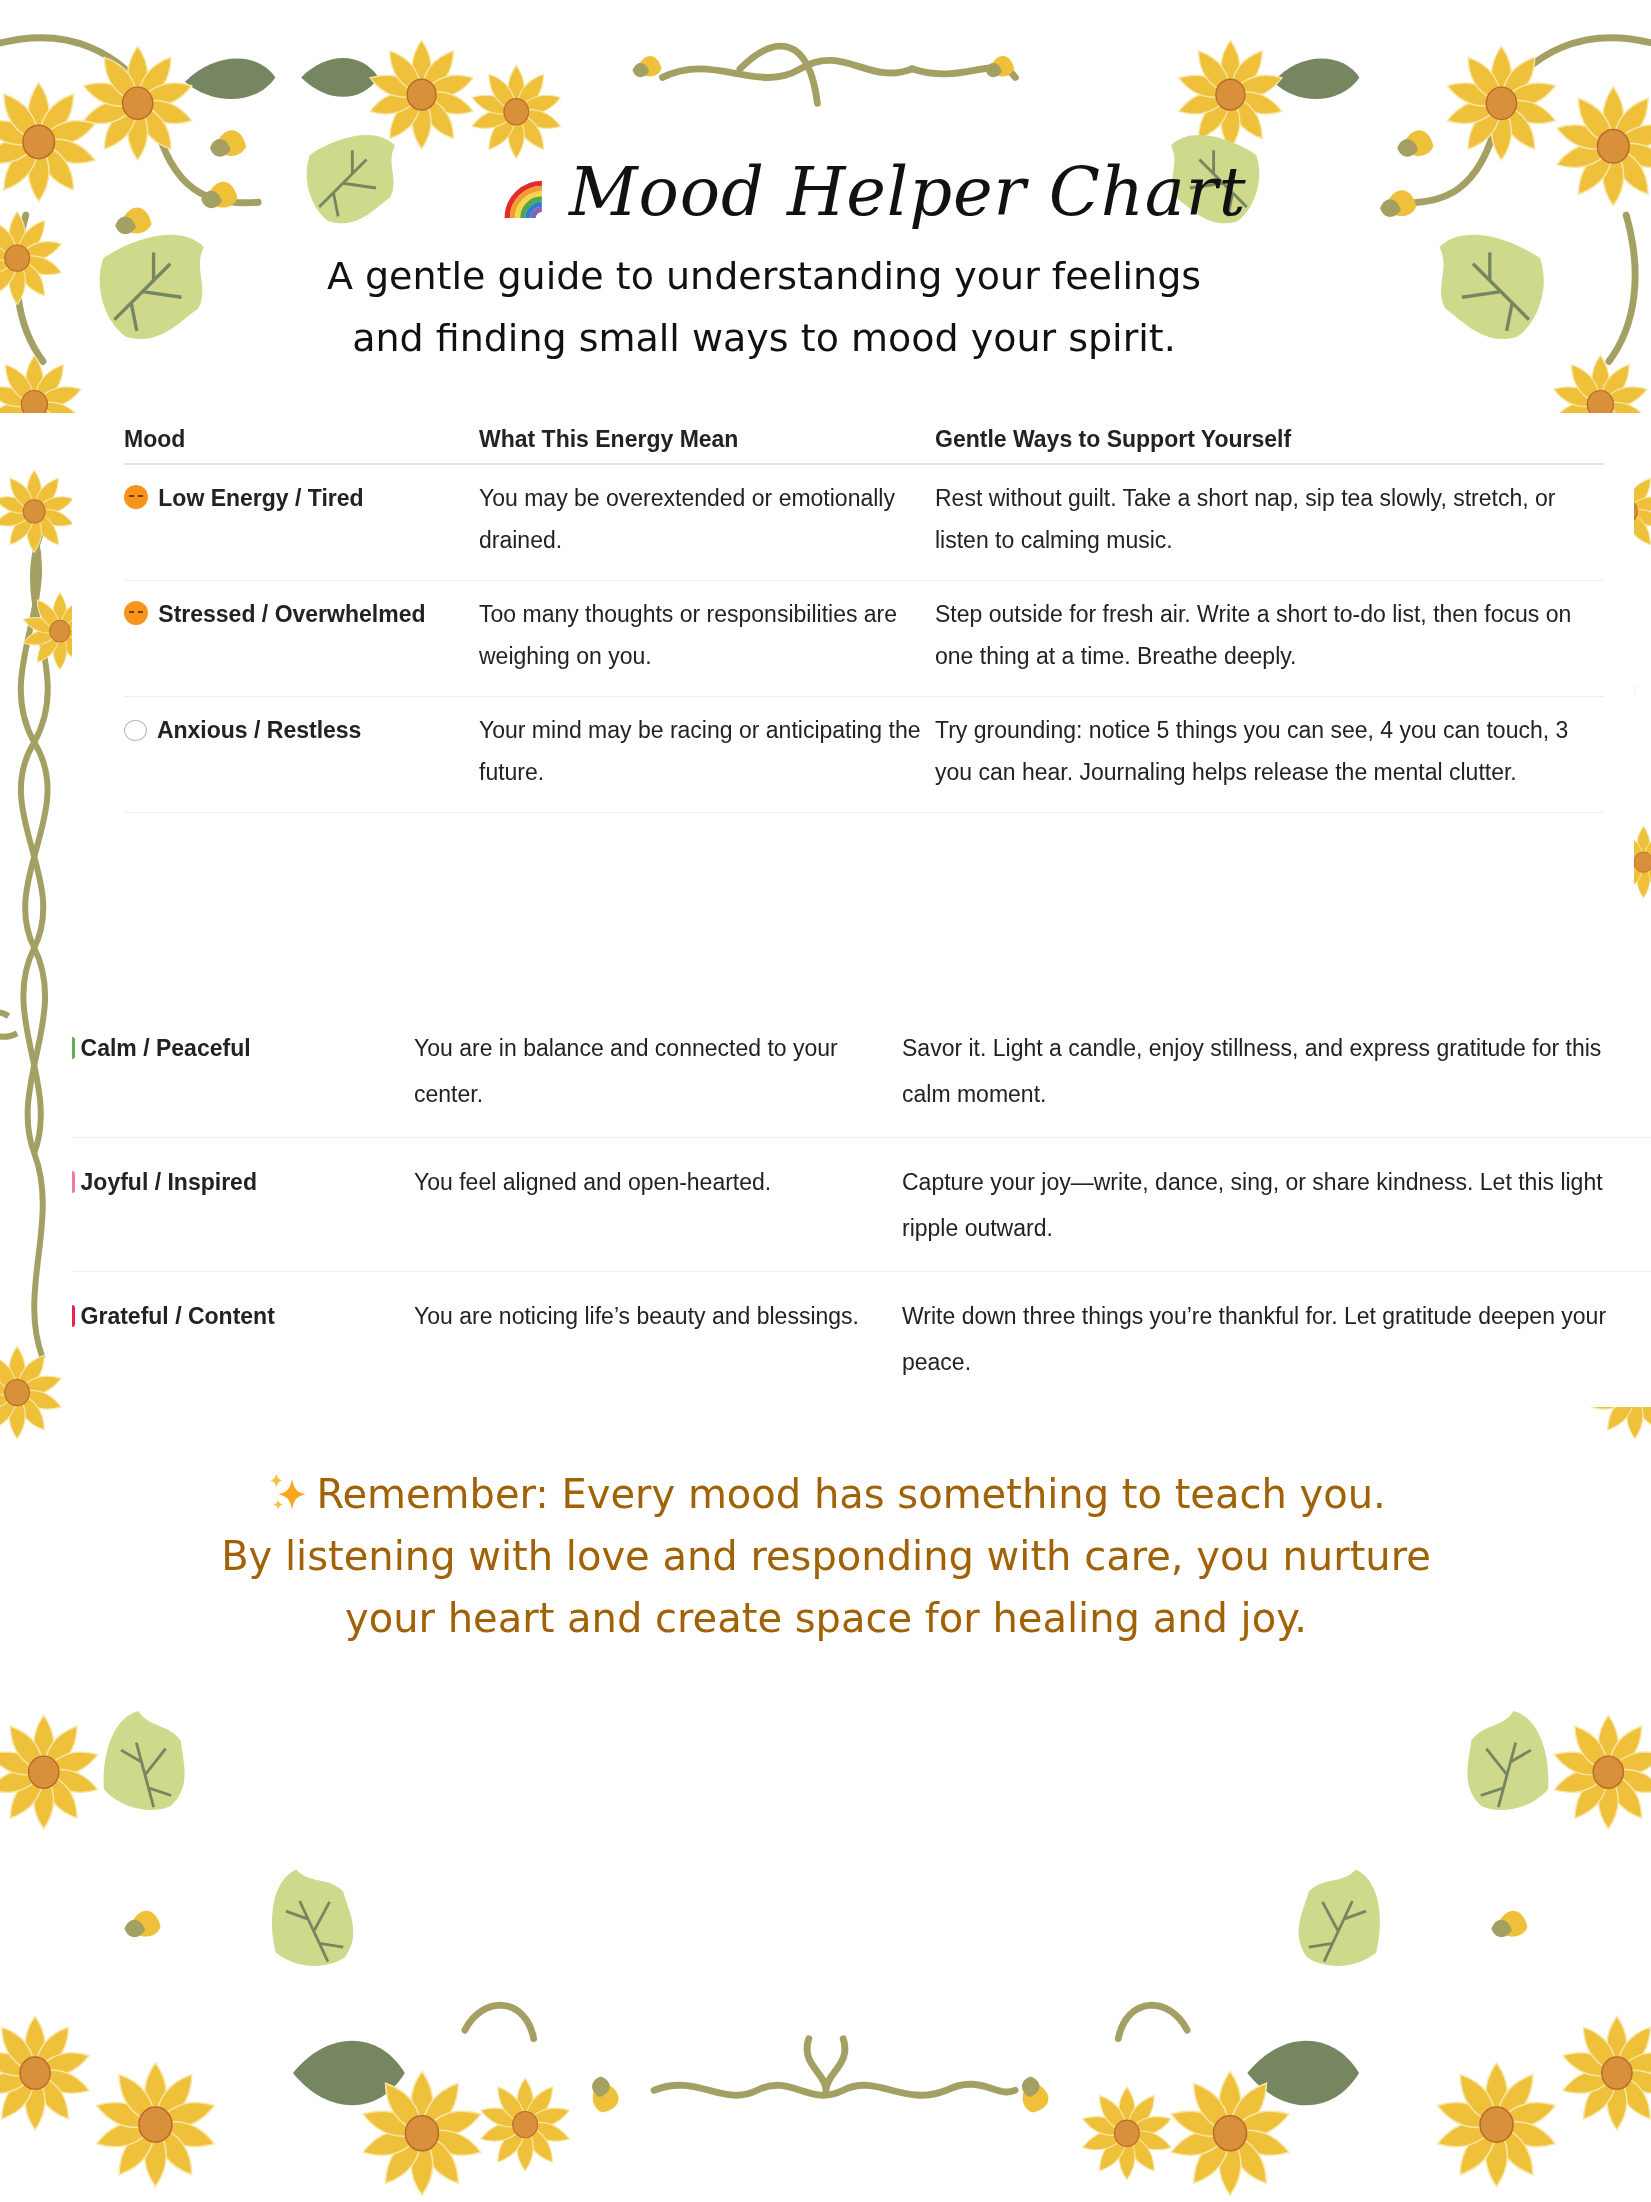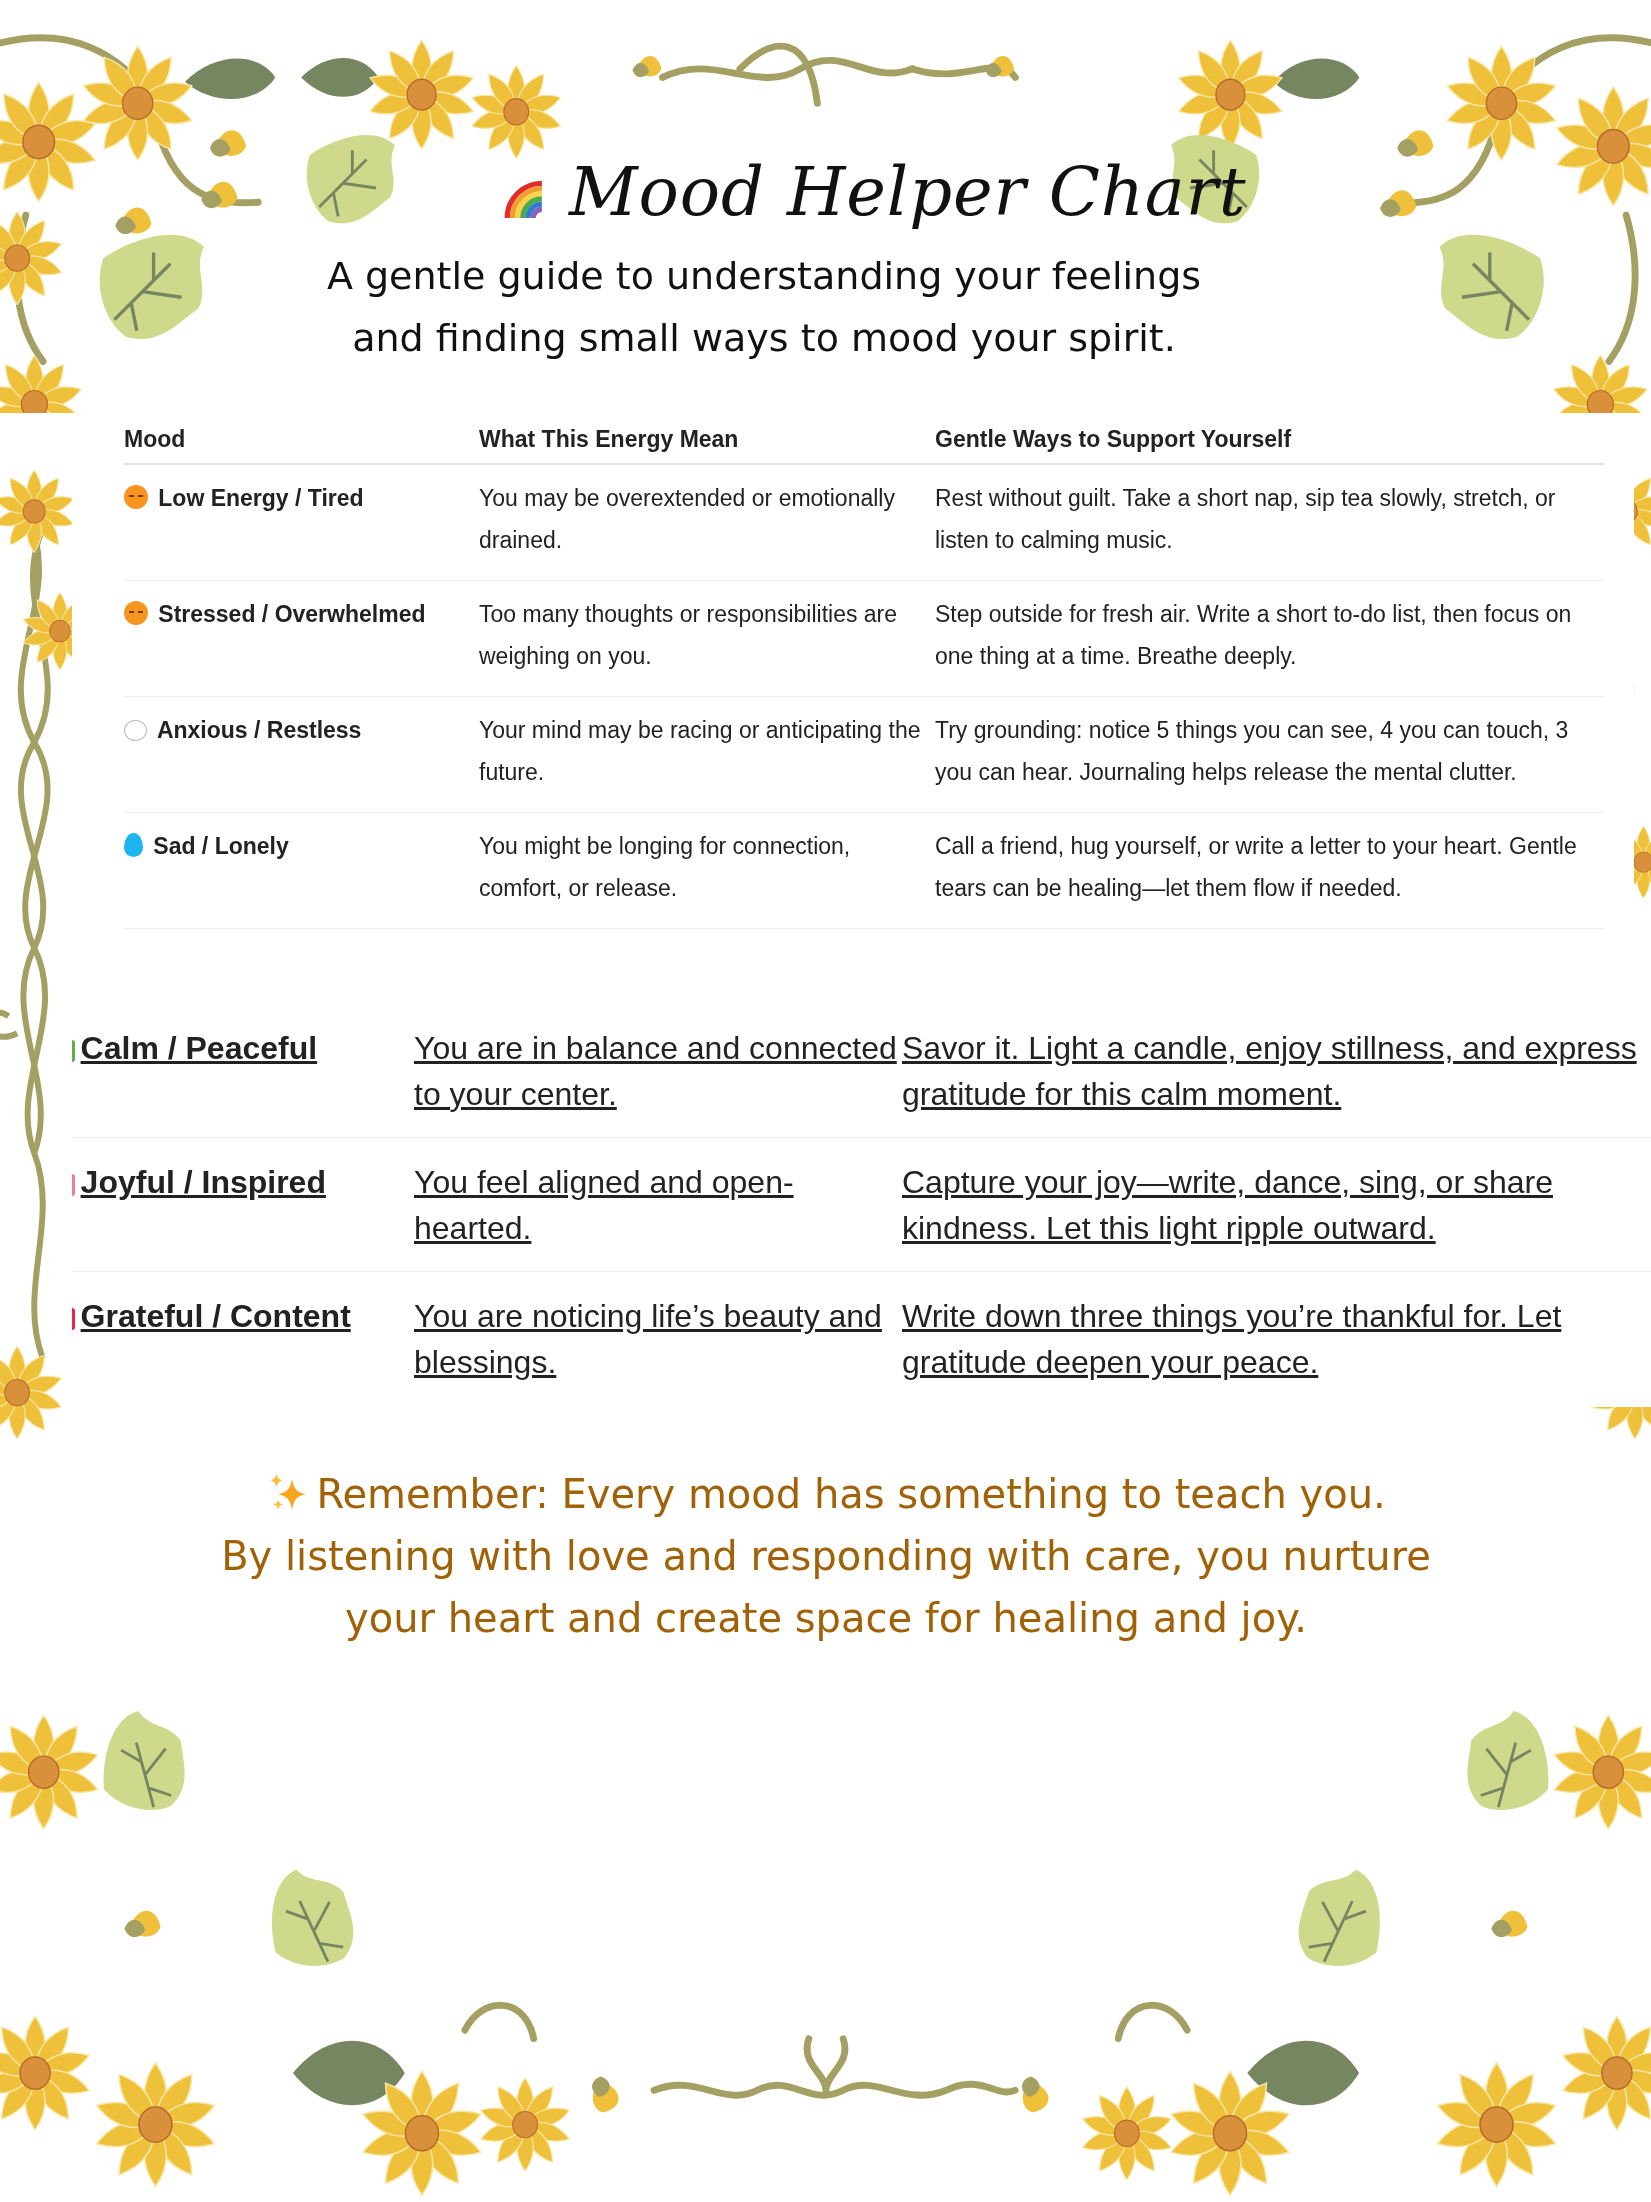--- a/index.html
+++ b/index.html
@@ -31,21 +31,21 @@
   table { border-collapse:collapse; position:absolute; }
   .t-upper { left:52px; top:0; width:1480px; }
   .t-lower { left:0; top:0; width:1580px; }
   th, td {
     text-align:left; vertical-align:top;
     font-family:"Liberation Sans", sans-serif;
     font-size:23px; line-height:42px; color:#222;
   }
   th { font-weight:bold; height:48px; padding:0; vertical-align:middle; border-bottom:2.6px solid #e2e2e2; }
   .t-upper td { padding:12px 0 19px 0; border-bottom:1.7px solid #eeeeee; }
-  .t-lower td { padding:20.6px 0 20.6px 0; border-bottom:1.7px solid #eeeeee; font-size:32px; line-height:46px;text-decoration:underline; }
+  .t-lower td { padding:20.6px 0 20.6px 0; border-bottom:1.7px solid #eeeeee; font-size:23px; line-height:46px; }
   .mood { font-weight:bold; }
   .emo {
     display:inline-block; width:24px; height:24px; border-radius:50%;
     vertical-align:-3.4px; margin-right:10.3px; position:relative;
   }
   .emo.face { background:#f7941d; }
   .emo.face::before, .emo.face::after {
     content:""; position:absolute; width:5.2px; height:1.7px; background:#7a3b00; top:9.5px;
   }
   .emo.face::before { left:5.2px; } .emo.face::after { right:5.2px; }
@@ -218,25 +218,20 @@
       <tr>
         <td class="mood"><span class="emo face"></span><span>Stressed / Overwhelmed</span></td>
         <td>Too many thoughts or responsibilities are weighing on you.</td>
         <td>Step outside for fresh air. Write a short to-do list, then focus on one thing at a time. Breathe deeply.</td>
       </tr>
       <tr>
         <td class="mood"><span class="emo bubble"></span><span>Anxious / Restless</span></td>
         <td>Your mind may be racing or anticipating the future.</td>
         <td>Try grounding: notice 5 things you can see, 4 you can touch, 3 you can hear. Journaling helps release the mental clutter.</td>
       </tr>
-      <tr>
-        <td class="mood"><span class="emo drop"></span><span>Sad / Lonely</span></td>
-        <td>You might be longing for connection, comfort, or release.</td>
-        <td>Call a friend, hug yourself, or write a letter to your heart. Gentle tears can be healing—let them flow if needed.</td>
-      </tr>
     </tbody>
   </table>
 </div>
 
 <div class="panel panel-lower">
   <table class="t-lower">
     <colgroup>
         <col style="width:342px">
         <col style="width:488px">
         <col>

